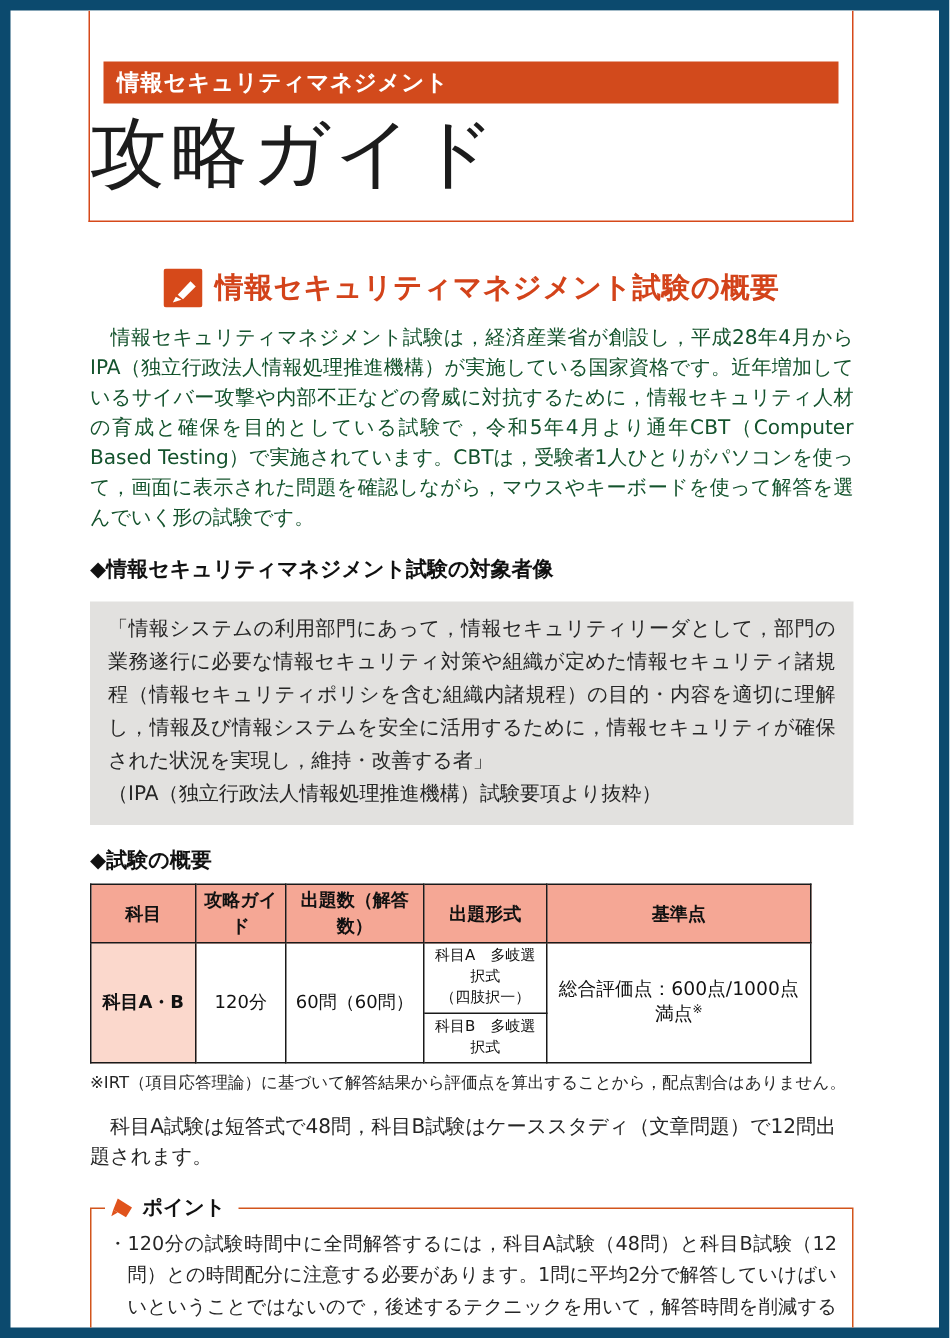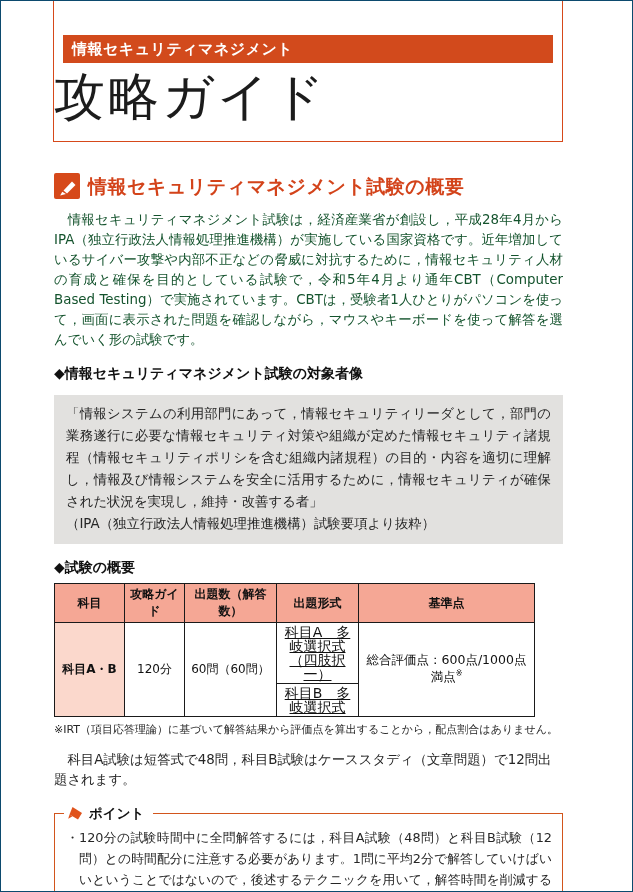--- a/index.html
+++ b/index.html
@@ -1,20 +1,20 @@
 <!DOCTYPE html>
 <html><head>
 <meta charset="utf-8">
 <style>
   html,body{margin:0;padding:0;background:#ffffff;}
   .page{
     position:relative;
     width:633px;height:892px;
     box-sizing:border-box;
-    border:1px solid #0c4a6e;
+    border:7px solid #0c4a6e;
     background:#ffffff;
     font-family:"DejaVu Sans","Liberation Sans",sans-serif;
     color:#262626;
     overflow:hidden;
   }
 
   
   .hero{
     position:absolute;top:0;left:52px;width:510px;height:141px;
     box-sizing:border-box;
@@ -29,21 +29,21 @@
   }
   .hero-title{
     margin:5px 0 0 0;
     font-size:51px;font-weight:400;color:#1c1c1c;
     letter-spacing:3px;line-height:1.15;
   }
 
   
   .content{position:absolute;top:172px;left:53px;width:509px;}
 
-  .section-head{display:flex;align-items:center;gap:8px;margin:0 0 11px 0;}
+  .section-head{display:flex;align-items:center;gap:8px;margin:0 0 11px 0;justify-content:center;}
   .section-head .icon{width:26px;height:26px;flex:0 0 auto;display:block;}
   .section-head .txt{
     font-size:19px;font-weight:bold;color:#d3431a;letter-spacing:0.5px;line-height:26px;
   }
 
   .para{
     margin:0;font-size:13.4px;line-height:20px;
     text-align:justify;color:#14532d;
   }
 
@@ -60,21 +60,21 @@
   table.exam{
     border-collapse:collapse;width:480px;
     font-size:12px;color:#111111;table-layout:fixed;
   }
   table.exam th,table.exam td{
     border:1px solid #1a1a1a;text-align:center;
     padding:2px 3px;box-sizing:border-box;
   }
   table.exam th{background:#f5a795;font-weight:bold;height:20px;}
   td.subject-cell{background:#fbd8cc;font-weight:bold;}
-  td.fmt{font-size:14px;line-height:14px;padding:3px 2px;text-decoration:underline;}
+  td.fmt{font-size:10px;line-height:14px;padding:3px 2px;}
   td.fmt .l2{display:block;}
   td.passing{text-align:left;padding-left:7px;font-size:12.5px;}
   td.passing sup{font-size:8px;}
 
   .note{margin-top:5px;font-size:11px;color:#262626;}
   .detail{margin-top:13px;font-size:13.4px;line-height:20px;}
 
   
   .pointbox{
     position:relative;margin-top:23px;

